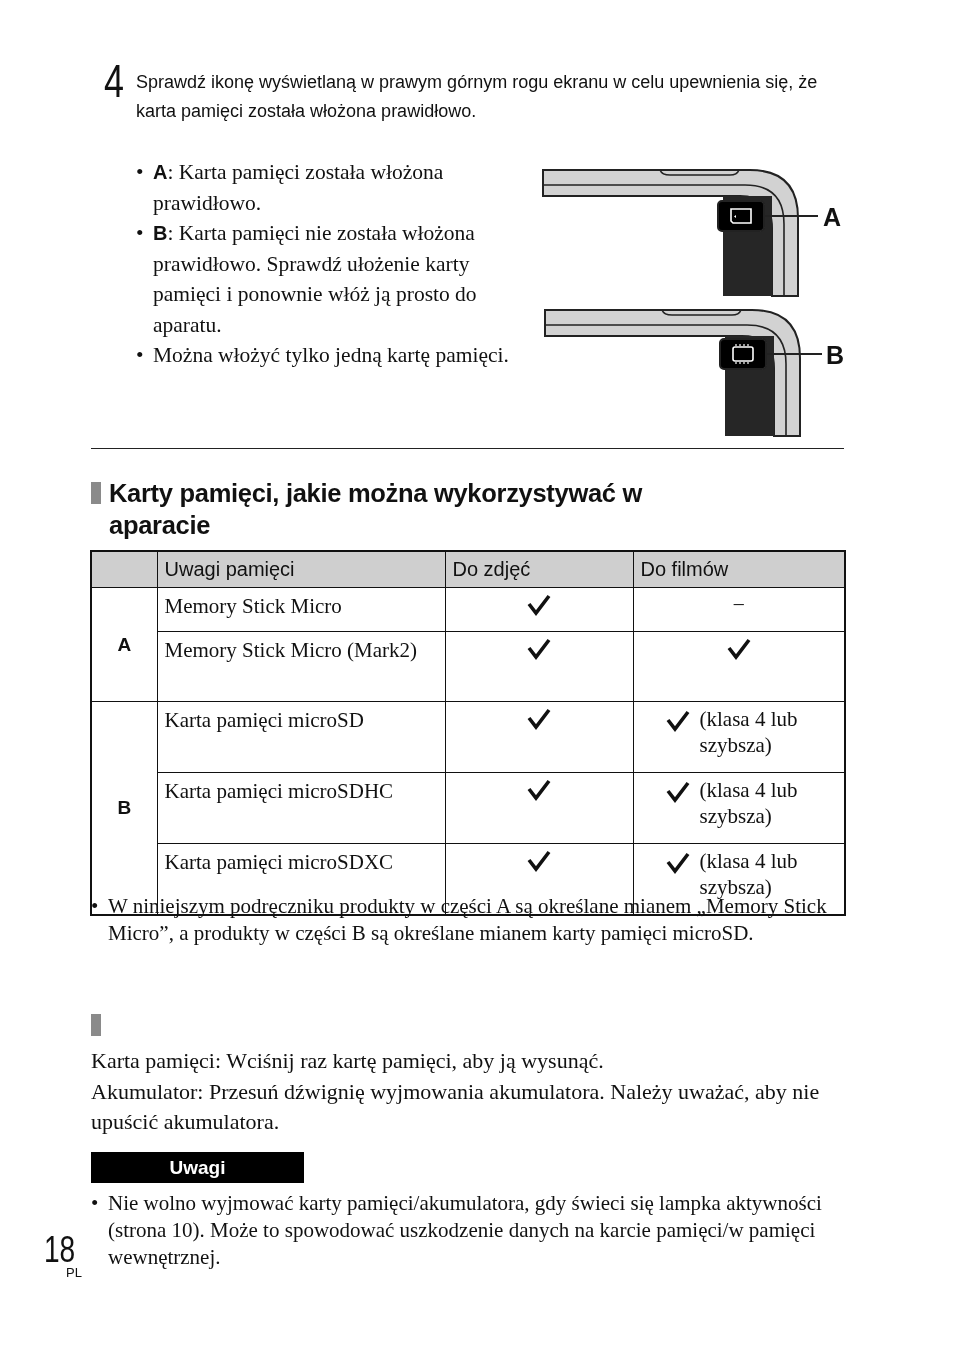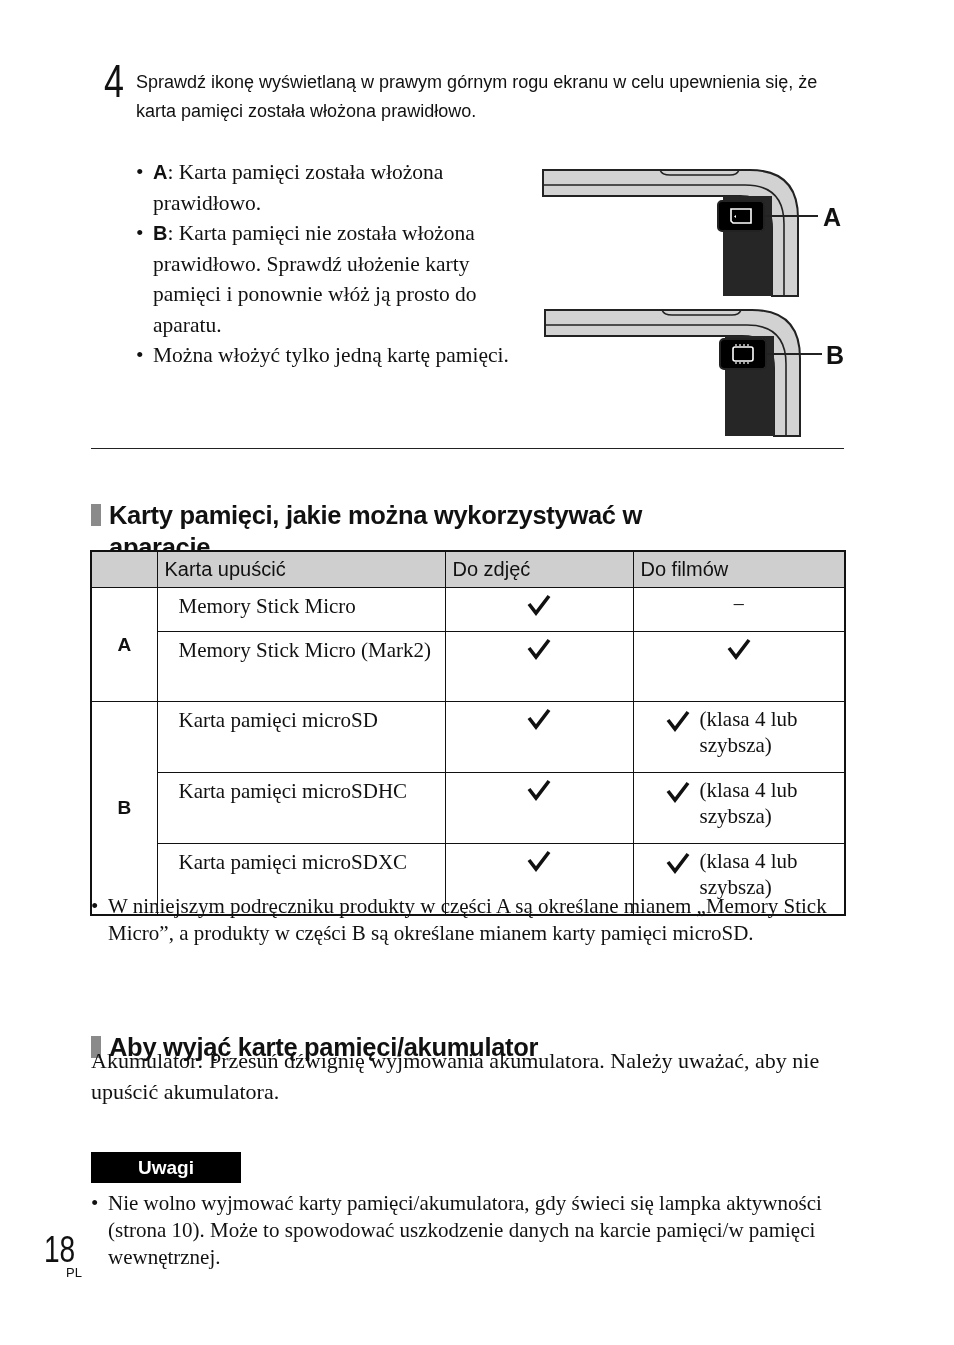--- a/index.html
+++ b/index.html
@@ -16,48 +16,48 @@
   .bullets li { position: relative; padding-left: 17px; }
   .bullets li::before { content: "•"; position: absolute; left: 0; top: 0; }
   .bullets b { font-family: "Liberation Sans", "DejaVu Sans", sans-serif; font-weight: bold; font-size: 20px; }
 
   
   .diagram { position: absolute; left: 540px; top: 168px; width: 310px; height: 270px; }
 
   .rule { position: absolute; left: 91px; top: 448px; width: 753px; height: 1px; background: #222; }
 
   
-  .sec-head { position: absolute; left: 91px; font-weight: bold; font-size: 25.5px; line-height: 32px; letter-spacing: -0.3px; margin-top: 22px; }
+  .sec-head { position: absolute; left: 91px; font-weight: bold; font-size: 25.5px; line-height: 32px; letter-spacing: -0.3px; }
   .sec-head .mark { display: inline-block; width: 10px; height: 22px; background: #8a8a8a; margin-right: 8px; vertical-align: -2px; }
   .sec-head .cont { padding-left: 18px; }
 
   
   table.cards { position: absolute; left: 90px; top: 550px; width: 756px; border-collapse: collapse; table-layout: fixed; }
   table.cards th, table.cards td { border: 1.5px solid #111; padding: 0; vertical-align: top; }
   table.cards thead th { background: #cfcfcf; font-weight: normal; text-align: left; font-size: 20px; height: 35px; vertical-align: middle; padding-left: 7px; }
   table.cards td.grp { text-align: center; vertical-align: middle; font-weight: bold; font-size: 19px; }
-  table.cards td.name { padding: 4px 6px 0 21px; font-size: 21px; line-height: 28px; }
+  table.cards td.name { padding: 4px 6px 0 7px; font-size: 21px; line-height: 28px; }
   table.cards td.chk { text-align: center; padding-top: 6px; }
   table.cards td.chk2 { padding: 4px 6px 0 32px; font-size: 21px; line-height: 26px; position: relative; }
   table.cards td.chk2 .tick { position: absolute; left: 32px; top: 8px; }
   table.cards td.chk2 .lbl { display: block; padding-left: 34px; }
   table.cards td.dash { text-align: center; font-size: 20px; padding-top: 4px; }
   .tick svg { display: inline-block; }
   tr.h37 td { height: 37px; }
   tr.h63 td { height: 63px; }
   tr.h64 td { height: 64px; }
   table.cards { border: 2px solid #111; }
 
   .note1 { position: absolute; left: 91px; top: 893px; width: 750px; font-size: 21px; line-height: 27px; }
   .note1 .bul { position: absolute; left: 0; top: 0; }
   .note1 .txt { display: block; padding-left: 17px; }
 
   .body2 { position: absolute; left: 91px; top: 1046px; width: 755px; font-size: 22px; line-height: 30.5px; }
 
-  .uwagi { position: absolute; left: 91px; top: 1152px; width: 150px; height: 31px; background: #000; color: #fff; text-align: center; font-weight: bold; font-size: 19px; line-height: 31px; }
+  .uwagi { position: absolute; left: 91px; top: 1152px; width: 213px; height: 31px; background: #000; color: #fff; text-align: center; font-weight: bold; font-size: 19px; line-height: 31px; }
 
   .note2 { position: absolute; left: 91px; top: 1190px; width: 755px; font-size: 21px; line-height: 27px; }
   .note2 .bul { position: absolute; left: 0; top: 0; }
   .note2 .txt { display: block; padding-left: 17px; }
 
   .pl { position: absolute; left: 66px; top: 1218px; font-size: 13px; margin-top: 47px; }
   .pagenum { position: absolute; left: 44px; top: 1232px; font-size: 36px; line-height: 36px; transform: scaleX(0.78); transform-origin: left top; }
 </style>
 </head>
 <body>
@@ -118,21 +118,21 @@
 <table class="cards">
   <colgroup>
     <col style="width:66px">
     <col style="width:288px">
     <col style="width:188px">
     <col style="width:212px">
   </colgroup>
   <thead>
     <tr>
       <th class="sans"></th>
-      <th class="sans">Karta upuścić</th>
+      <th class="sans">Uwagi pamięci</th>
       <th class="sans">Do zdjęć</th>
       <th class="sans">Do filmów</th>
     </tr>
   </thead>
   <tbody>
     <tr class="h37">
       <td class="grp sans" rowspan="2">A</td>
       <td class="name serif">Memory Stick Micro</td>
       <td class="chk"><span class="tick"><svg width="24" height="22" viewBox="0 0 24 22">
               <path d="M2 10 L9 19 L22 2" fill="none" stroke="#111" stroke-width="3.6" stroke-linejoin="miter"></path>
@@ -187,24 +187,25 @@
     </tr>
   </tbody>
 </table>
 
 <div class="note1 serif">
   <span class="bul">•</span>
   <span class="txt">W niniejszym podręczniku produkty w części A są określane mianem „Memory Stick Micro”, a produkty w części B są określane mianem karty pamięci microSD.</span>
 </div>
 
 <div class="sec-head sans" style="top:1009px;">
-  <span class="mark"></span><span>Aby wyjąć kartę pamięci/akumulator</span>
+  <span class="mark"></span>
 </div>
 
 <div class="body2 serif">
+  <div>Karta pamięci: Wciśnij raz kartę pamięci, aby ją wysunąć.</div>
   <div>Akumulator: Przesuń dźwignię wyjmowania akumulatora. Należy uważać, aby nie upuścić akumulatora.</div>
 </div>
 
 <div class="uwagi sans">Uwagi</div>
 
 <div class="note2 serif">
   <span class="bul">•</span>
   <span class="txt">Nie wolno wyjmować karty pamięci/akumulatora, gdy świeci się lampka aktywności (strona 10). Może to spowodować uszkodzenie danych na karcie pamięci/w pamięci wewnętrznej.</span>
 </div>
 

